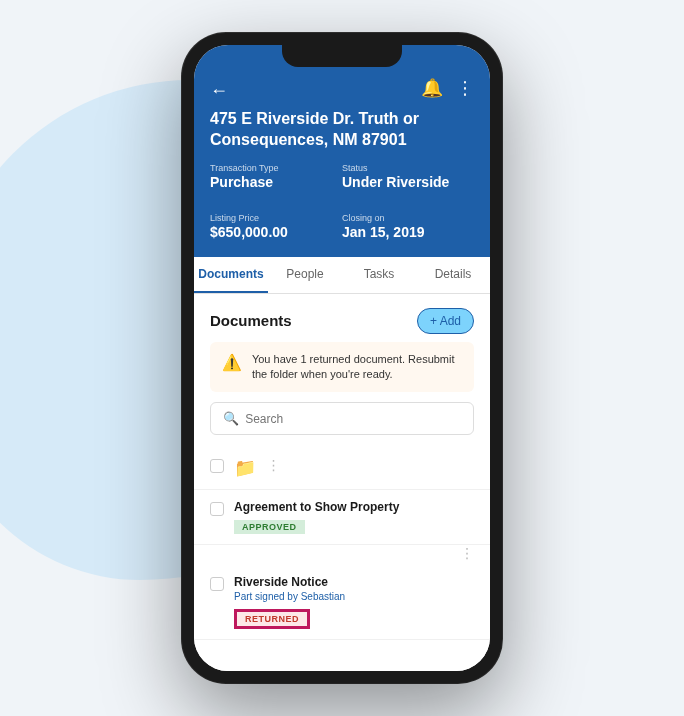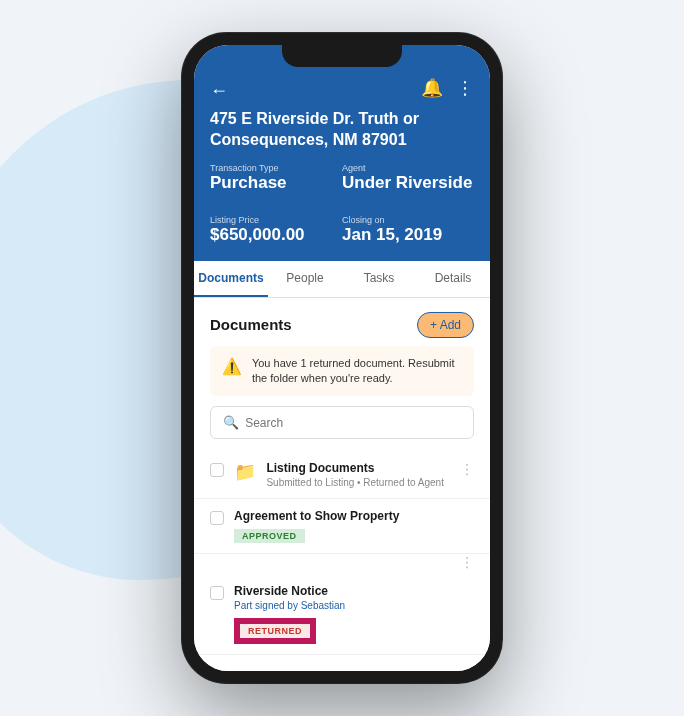--- a/index.html
+++ b/index.html
@@ -112,21 +112,21 @@
       gap: 22px 0;
     }
 
     .meta-item label {
       font-size: 9px;
       color: rgba(255,255,255,0.75);
       display: block;
     }
 
     .meta-item span {
-      font-size: 17px;
+      font-size: 14px;
       font-weight: 600;
       color: white;
     }
 
     
     .tabs-bar {
       display: flex;
       border-bottom: 1px solid #e0e0e0;
       background: white;
       flex-shrink: 0;
@@ -164,21 +164,21 @@
 
     .documents-title {
       font-size: 15px;
       font-weight: 700;
       color: #1a1a1a;
     }
 
     .add-button {
       border: 1.5px solid #1e5fa8;
       color: #1e5fa8;
-      background: #fdba74;
+      background: #7dd3fc;
       border-radius: 20px;
       padding: 5px 12px;
       font-size: 12px;
       font-weight: 500;
       cursor: pointer;
       display: flex;
       align-items: center;
       gap: 4px;
     }
 
@@ -285,21 +285,21 @@
     }
 
     .badge-approved {
       background: #d4edda;
       color: #2e7d32;
     }
 
     .badge-returned {
       background: #fde8e8;
       color: #c0392b;
-      border: 6px solid #be185d;
+      border: 3px solid #be185d;
     }
 
     .doc-signed-link {
       font-size: 10px;
       color: #1e5fa8;
       margin-bottom: 3px;
     }
 
     .doc-item-spacer {
       display: flex;
@@ -326,21 +326,21 @@
             <span class="nav-icon">⋮</span>
           </div>
         </div>
         <div class="address-title">475 E Riverside Dr. Truth or Consequences, NM 87901</div>
         <div class="meta-grid">
           <div class="meta-item">
             <label>Transaction Type</label>
             <span>Purchase</span>
           </div>
           <div class="meta-item">
-            <label>Agent</label>
+            <label>Status</label>
             <span>Under Riverside</span>
           </div>
           <div class="meta-item">
             <label>Listing Price</label>
             <span>$650,000.00</span>
           </div>
           <div class="meta-item">
             <label>Closing on</label>
             <span>Jan 15, 2019</span>
           </div>
@@ -367,24 +367,20 @@
         </div>
 
         <div class="search-bar">
           <span class="search-icon-char">🔍</span>
           <input class="search-input" type="text" placeholder="Search" style="">
         </div>
 
         <div class="doc-item">
           <div class="doc-checkbox"></div>
           <span class="doc-folder-icon">📁</span>
-          <div class="doc-content">
-            <div class="doc-name">Listing Documents</div>
-            <div class="doc-status-text">Submitted to Listing • Returned to Agent</div>
-          </div>
           <span class="doc-more-icon">⋮</span>
         </div>
 
         <div class="doc-item">
           <div class="doc-checkbox"></div>
           <div class="doc-content">
             <div class="doc-name">Agreement to Show Property</div>
             <span class="badge badge-approved">APPROVED</span>
           </div>
         </div>

